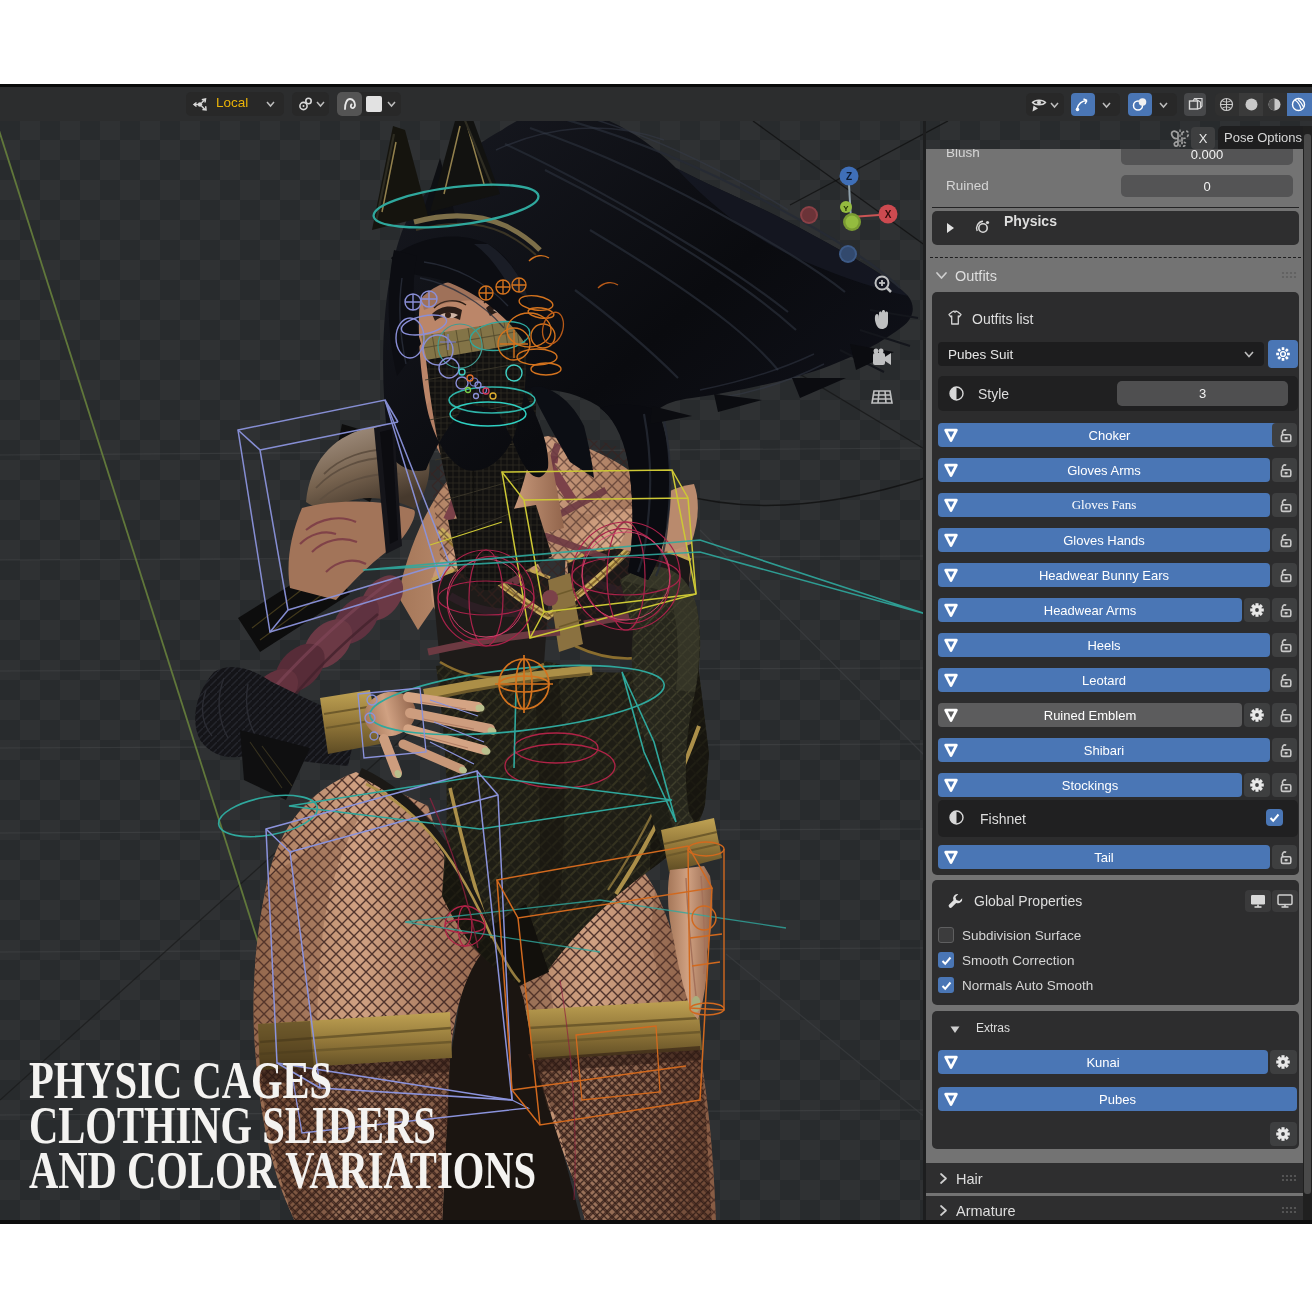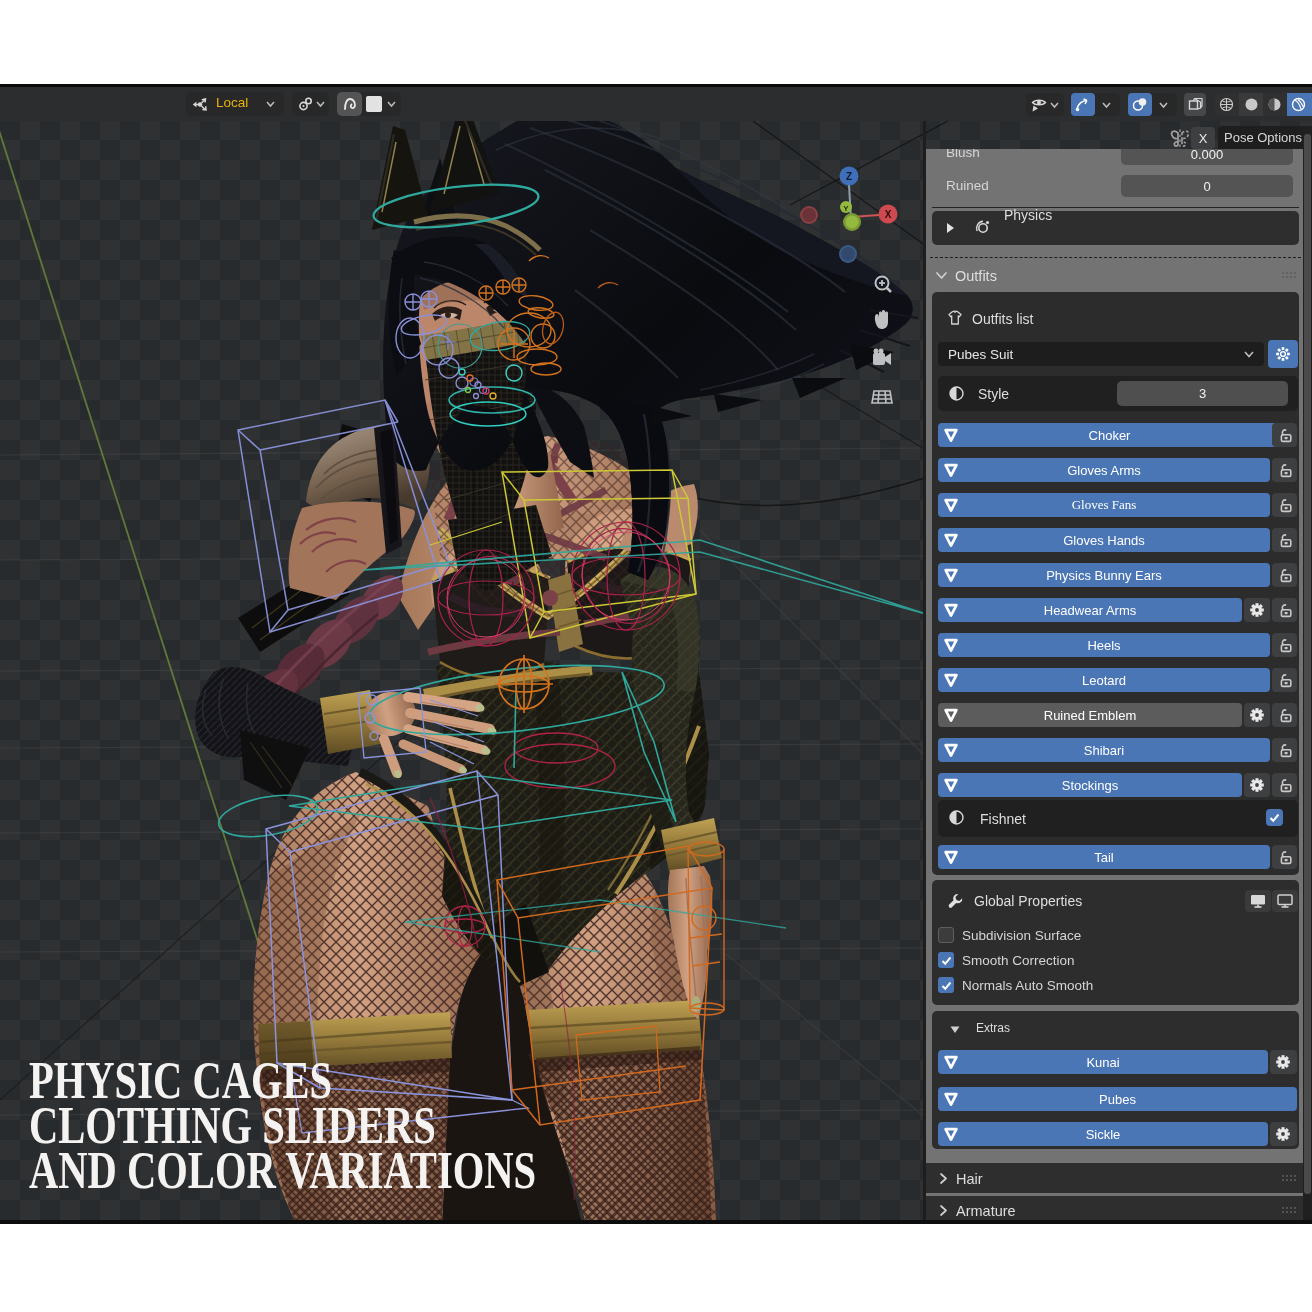--- a/index.html
+++ b/index.html
@@ -600,21 +600,21 @@
 
       <div class="pbox" style="left:6px;top:62px;width:367px;height:34px;"></div>
       <svg class="abs" style="left:16px;top:71px" width="16" height="16" viewBox="0 0 16 16">
         <path d="M5 3 L12 8 L5 13 Z" fill="#e2e2e2"></path>
         </svg>
       <svg class="abs" style="left:48px;top:70px" width="18" height="18" viewBox="0 0 18 18">
         <circle cx="9" cy="9" r="4.2" fill="none" stroke="#d8d8d8" stroke-width="1.6"></circle>
         <path d="M3.2 12 A7 7 0 0 1 9 2.2" fill="none" stroke="#d8d8d8" stroke-width="1.4"></path>
         <circle cx="13.5" cy="3.5" r="1.6" fill="#d8d8d8"></circle>
         </svg>
-      <div class="phead" style="left:78px;top:58px;font-size:14px;">Physics</div>
+      <div class="phead" style="left:78px;top:64px;font-size:14px;font-weight:bold;">Physics</div>
       <div class="abs" style="left:4px;top:108px;width:371px;border-top:1px dashed #1e1e1f;"></div>
 
       <svg class="abs" style="left:8px;top:119px" width="15" height="15" viewBox="0 0 15 15">
         <path d="M3 5 L7.5 10 L12 5" fill="none" stroke="#cfcfcf" stroke-width="1.7" stroke-linecap="round" stroke-linejoin="round"></path>
         </svg>
       <div class="phead" style="left:29px;top:119px;font-size:14.5px;">Outfits</div>
       <svg class="dots" style="left:355px;top:122px" viewBox="0 0 17 8">
         <g fill="#5e5e5e">
             <circle cx="2" cy="2" r="1.1"></circle>
             <circle cx="6" cy="2" r="1.1"></circle>
@@ -720,21 +720,21 @@
 <path d="M5.6 7.8 L5.6 6.2 A 2.7 2.7 0 0 1 10.4 4.5" transform="rotate(-26 7 6.5)"></path>
 <rect x="4.4" y="7.8" width="9.4" height="6.6" rx="1.5"></rect>
             </g>
 <rect x="7.6" y="10" width="3" height="2.2" rx="0.6" fill="#c9c9c9"></rect>
           </svg>
         </div>
       <div class="bluebtn" style="left:12px;top:414px;width:332px;">
           <svg class="nabla" viewBox="0 0 16 16">
             <path d="M2.6 3.2 H13.4 L8 13.6 Z" fill="none" stroke="#fff" stroke-width="2.7" stroke-linejoin="round"></path>
           </svg>
-          <span>Physics Bunny Ears</span>
+          <span>Headwear Bunny Ears</span>
         </div>
       <div class="sqbtn" style="left:346px;top:414px;width:25px;height:24px;">
           <svg style="position:absolute;left:5px;top:4px" width="16" height="16" viewBox="0 0 16 16">
 <g fill="none" stroke="#c9c9c9" stroke-width="1.6">
 <path d="M5.6 7.8 L5.6 6.2 A 2.7 2.7 0 0 1 10.4 4.5" transform="rotate(-26 7 6.5)"></path>
 <rect x="4.4" y="7.8" width="9.4" height="6.6" rx="1.5"></rect>
             </g>
 <rect x="7.6" y="10" width="3" height="2.2" rx="0.6" fill="#c9c9c9"></rect>
           </svg>
         </div>
@@ -958,26 +958,20 @@
             </g>
             <circle cx="9" cy="9" r="1.9" fill="#3e3f40"></circle>
           </svg>
         </div>
       <div class="bluebtn" style="left:12px;top:938px;width:359px;">
           <svg class="nabla" viewBox="0 0 16 16">
             <path d="M2.6 3.2 H13.4 L8 13.6 Z" fill="none" stroke="#fff" stroke-width="2.7" stroke-linejoin="round"></path>
           </svg>
           <span>Pubes</span>
         </div>
-      <div class="bluebtn" style="left:12px;top:973px;width:330px;">
-          <svg class="nabla" viewBox="0 0 16 16">
-            <path d="M2.6 3.2 H13.4 L8 13.6 Z" fill="none" stroke="#fff" stroke-width="2.7" stroke-linejoin="round"></path>
-          </svg>
-          <span>Sickle</span>
-        </div>
       <div class="sqbtn" style="left:344px;top:973px;width:27px;height:24px;">
           <svg style="position:absolute;left:4px;top:3px" width="18" height="18" viewBox="0 0 18 18">
             <circle cx="9" cy="9" r="4.8" fill="#e8e8e8"></circle>
             <g stroke="#e8e8e8" stroke-width="3.1">
               <line x1="9" y1="2.2" x2="9" y2="6"></line>
               <line x1="9" y1="12" x2="9" y2="15.8"></line>
               <line x1="2.2" y1="9" x2="6" y2="9"></line>
               <line x1="12" y1="9" x2="15.8" y2="9"></line>
               <line x1="4.2" y1="4.2" x2="6.8" y2="6.8"></line>
               <line x1="11.2" y1="11.2" x2="13.8" y2="13.8"></line>

